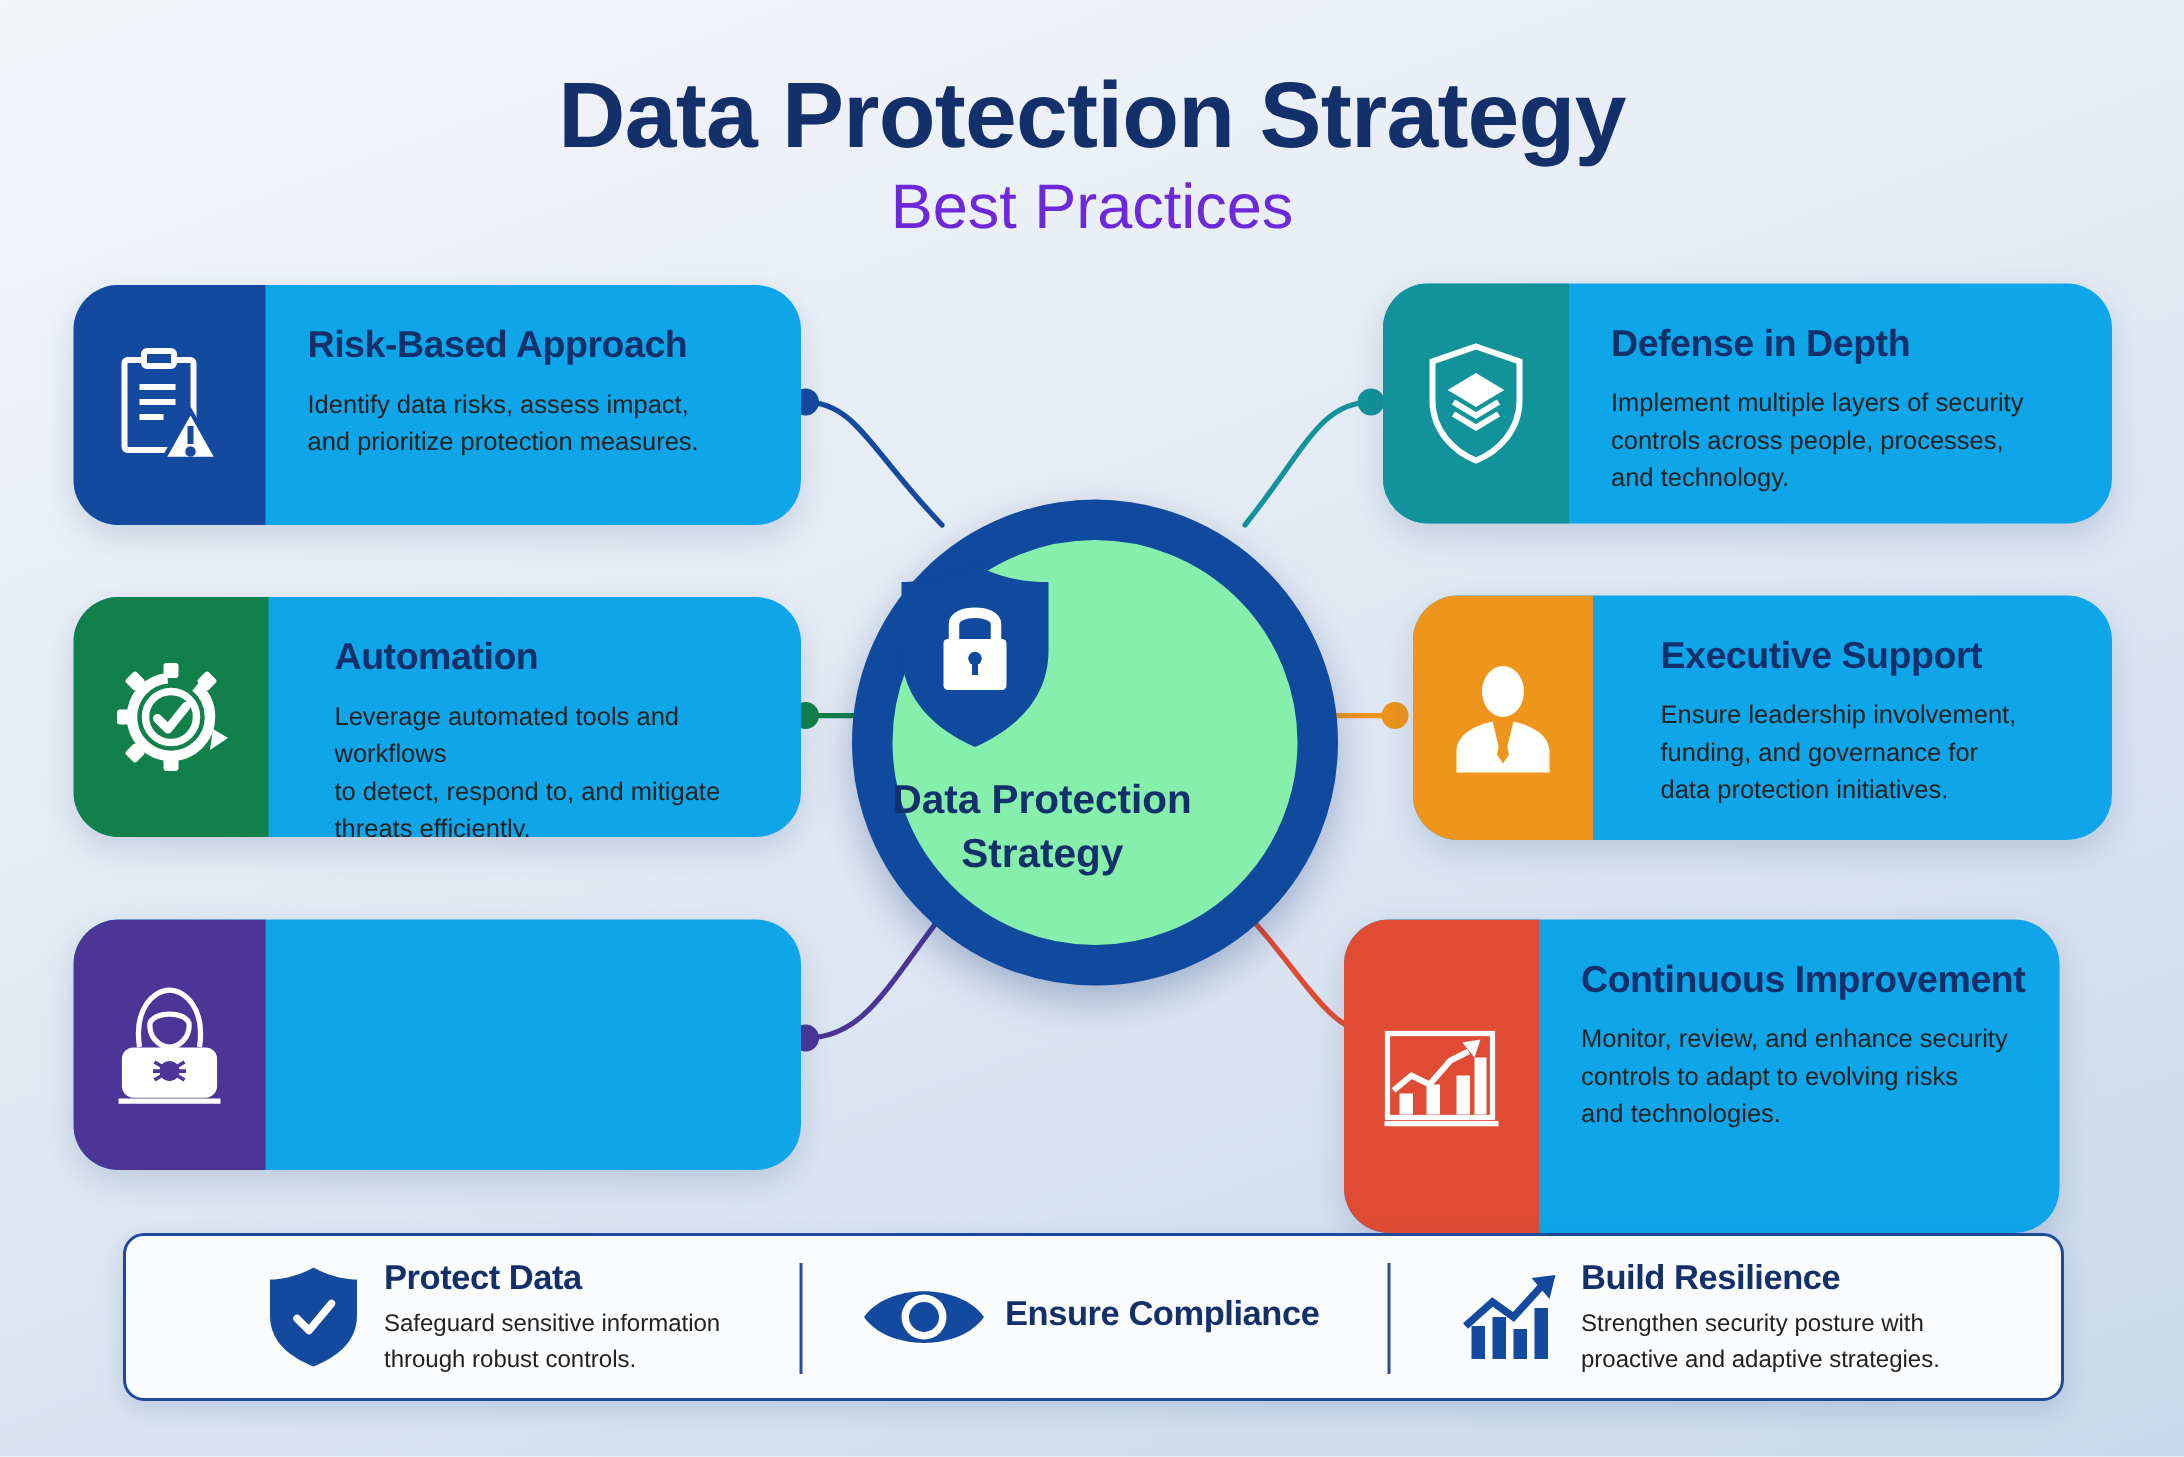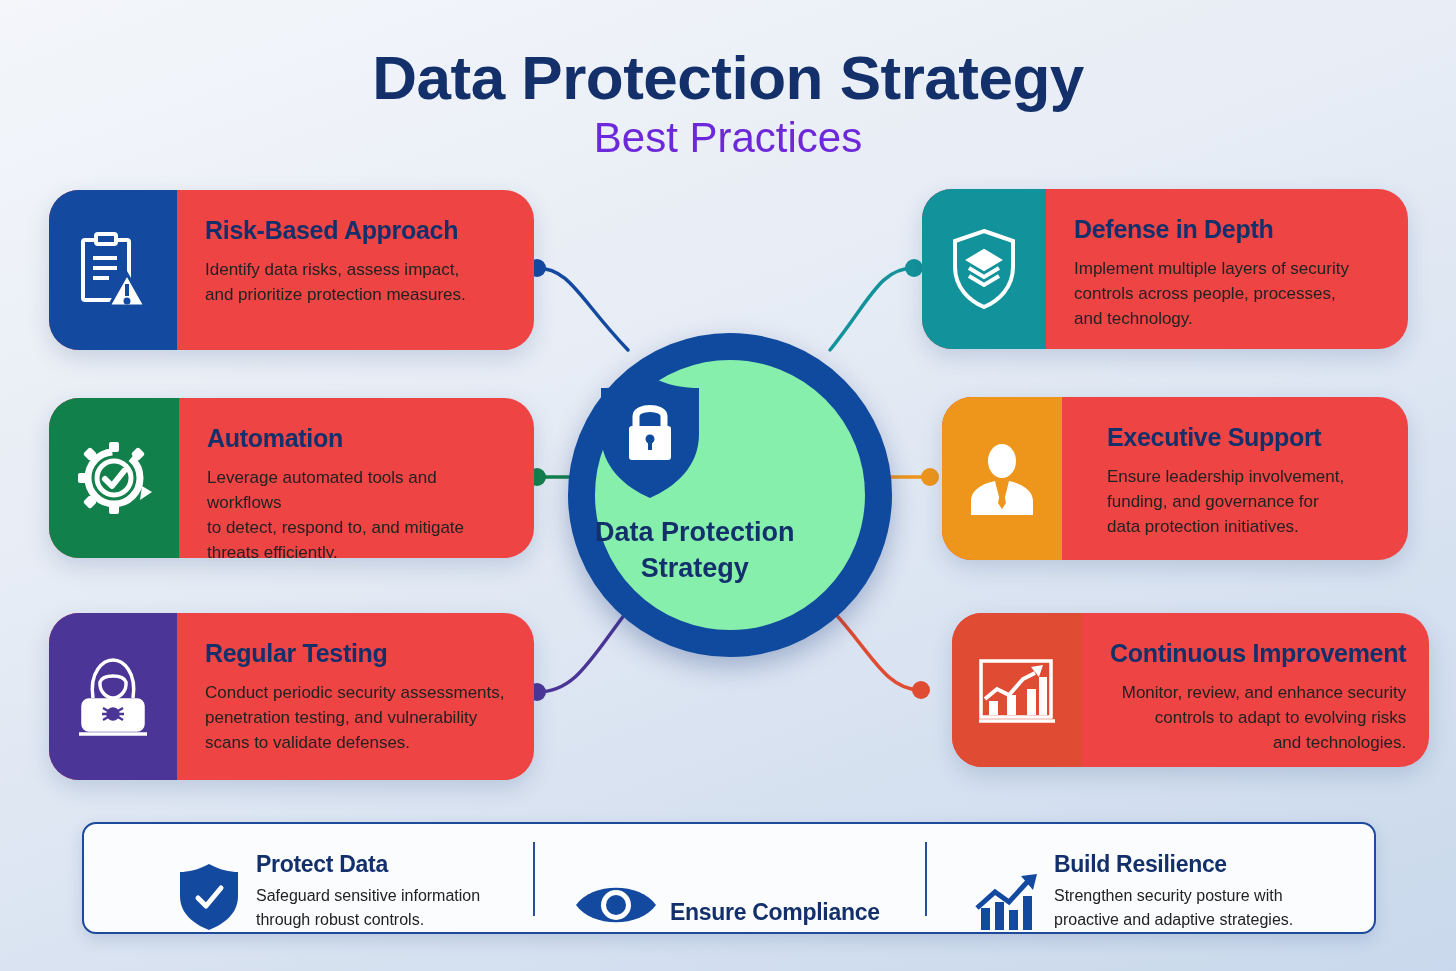--- a/index.html
+++ b/index.html
@@ -14,21 +14,21 @@
       position: absolute; top: 42px; left: 0; width: 100%;
       text-align: center; font-size: 62px; font-weight: bold;
       color: #13306b; letter-spacing: -0.5px;
     }
     .subtitle {
       position: absolute; top: 114px; left: 0; width: 100%;
       text-align: center; font-size: 42px; color: #6d28d9;
     }
     svg.connectors { position: absolute; left: 0; top: 0; width: 1456px; height: 971px; }
     .card {
-      position: absolute; height: 160px; background: #ef4444;
+      position: absolute; height: 160px; background: #0ea5e9;
       border-radius: 30px; display: flex; overflow: hidden;
       box-shadow: 0 8px 22px rgba(40,70,130,0.18);
     }
     .card .icon-panel {
       width: 128px; height: 100%; display: flex; align-items: center; justify-content: center;
       flex-shrink: 0;
     }
     .card .body { padding: 26px 20px 0 28px; }
     .card .card-title { font-size: 25px; font-weight: bold; color: #13306b; margin-bottom: 12px; letter-spacing: -0.3px; }
     .card .card-desc { font-size: 17px; line-height: 25px; color: #222; white-space: pre-line; }
@@ -41,21 +41,21 @@
     .hub .hub-icon { margin-top: 12px; }
     .hub .hub-label {
       margin-top: 8px; font-size: 27px; font-weight: bold; color: #13306b;
       text-align: center; line-height: 36px; white-space: pre-line;
     }
     .summary {
       position: absolute; left: 82px; top: 822px; width: 1294px; height: 112px;
       background: #fbfcfe; border: 2px solid #1d4a9a; border-radius: 14px;
       box-shadow: 0 6px 16px rgba(30,60,120,0.15);
     }
-    .sum-item { position: absolute; top: 0; height: 100%; display: flex; align-items: flex-end; }
+    .sum-item { position: absolute; top: 0; height: 100%; display: flex; align-items: center; }
     .sum-item .s-icon { width: 70px; display: flex; justify-content: center; margin-right: 12px; }
     .sum-item .s-title { font-size: 23px; font-weight: bold; color: #13306b; margin-bottom: 6px; letter-spacing: -0.3px; }
     .sum-item .s-desc { font-size: 16px; line-height: 24px; color: #222; white-space: pre-line; }
     .divider { position: absolute; top: 18px; width: 2px; height: 74px; background: #2b4f95; }
   </style>
 </head>
 <body>
 
 <div class="title">Data Protection Strategy</div>
 <div class="subtitle">Best Practices</div>
@@ -90,21 +90,21 @@
       <circle cx="54" cy="71" r="1.5" fill="#1449a0" stroke="#1449a0"></circle>
     </svg>
   </div>
   <div class="body">
     <div class="card-title">Risk-Based Approach</div>
     <div class="card-desc">Identify data risks, assess impact,
 and prioritize protection measures.</div>
   </div>
 </div>
 
-<div class="card" style="left:49px; top:398px; width:485px;">
+<div class="card" style="left:49px; top:398px; width:485px;gap:16px;">
   <div class="icon-panel" style="background:#12804a; width:130px;">
     <svg width="84" height="84" viewBox="0 0 84 84" fill="none" stroke="#fff">
       <circle cx="42" cy="42" r="26" stroke-width="7" stroke-dasharray="120 20"></circle>
       <g fill="#fff" stroke="none">
         <rect x="37" y="6" width="10" height="10" rx="2"></rect>
         <rect x="37" y="68" width="10" height="10" rx="2"></rect>
         <rect x="6" y="37" width="10" height="10" rx="2"></rect>
         <rect x="13" y="13" width="10" height="10" rx="2" transform="rotate(45 18 18)"></rect>
         <rect x="13" y="61" width="10" height="10" rx="2" transform="rotate(45 18 66)"></rect>
         <rect x="61" y="13" width="10" height="10" rx="2" transform="rotate(45 66 18)"></rect>
@@ -133,26 +133,20 @@
       <g stroke="#4b3597" stroke-width="2.5">
         <line x1="30" y1="56" x2="35" y2="59"></line>
           <line x1="50" y1="56" x2="45" y2="59"></line>
         <line x1="29" y1="62" x2="34" y2="62"></line>
           <line x1="51" y1="62" x2="46" y2="62"></line>
         <line x1="30" y1="68" x2="35" y2="65"></line>
           <line x1="50" y1="68" x2="45" y2="65"></line>
       </g>
     </svg>
   </div>
-  <div class="body">
-    <div class="card-title">Regular Testing</div>
-    <div class="card-desc">Conduct periodic security assessments,
-penetration testing, and vulnerability
-scans to validate defenses.</div>
-  </div>
 </div>
 
 <div class="card" style="left:922px; top:189px; width:486px;">
   <div class="icon-panel" style="background:#12929a; width:124px;">
     <svg width="70" height="84" viewBox="0 0 70 84" fill="none" stroke="#fff" stroke-width="4">
       <path d="M35 4 L64 14 L64 40 C 64 60, 50 74, 35 80 C 20 74, 6 60, 6 40 L6 14 Z"></path>
       <path d="M35 24 L50 33 L35 42 L20 33 Z" fill="#fff"></path>
       <polyline points="20,41 35,50 50,41"></polyline>
       <polyline points="20,49 35,58 50,49"></polyline>
     </svg>
@@ -174,21 +168,21 @@
     </svg>
   </div>
   <div class="body" style="padding-left:45px;">
     <div class="card-title">Executive Support</div>
     <div class="card-desc">Ensure leadership involvement,
 funding, and governance for
 data protection initiatives.</div>
   </div>
 </div>
 
-<div class="card" style="left:952px; top:613px; width:477px; height:154px;text-align:right;">
+<div class="card" style="left:896px; top:613px; width:477px; height:209px;">
   <div class="icon-panel" style="background:#e04c33; width:130px;">
     <svg width="80" height="70" viewBox="0 0 80 70" fill="none" stroke="#fff" stroke-width="3.5">
       <rect x="4" y="6" width="70" height="56"></rect>
       <line x1="2" y1="66" x2="78" y2="66"></line>
       <g fill="#fff" stroke="none">
         <rect x="12" y="46" width="9" height="14"></rect>
         <rect x="30" y="40" width="9" height="20"></rect>
         <rect x="50" y="34" width="9" height="26"></rect>
         <rect x="62" y="22" width="8" height="38"></rect>
       </g>

